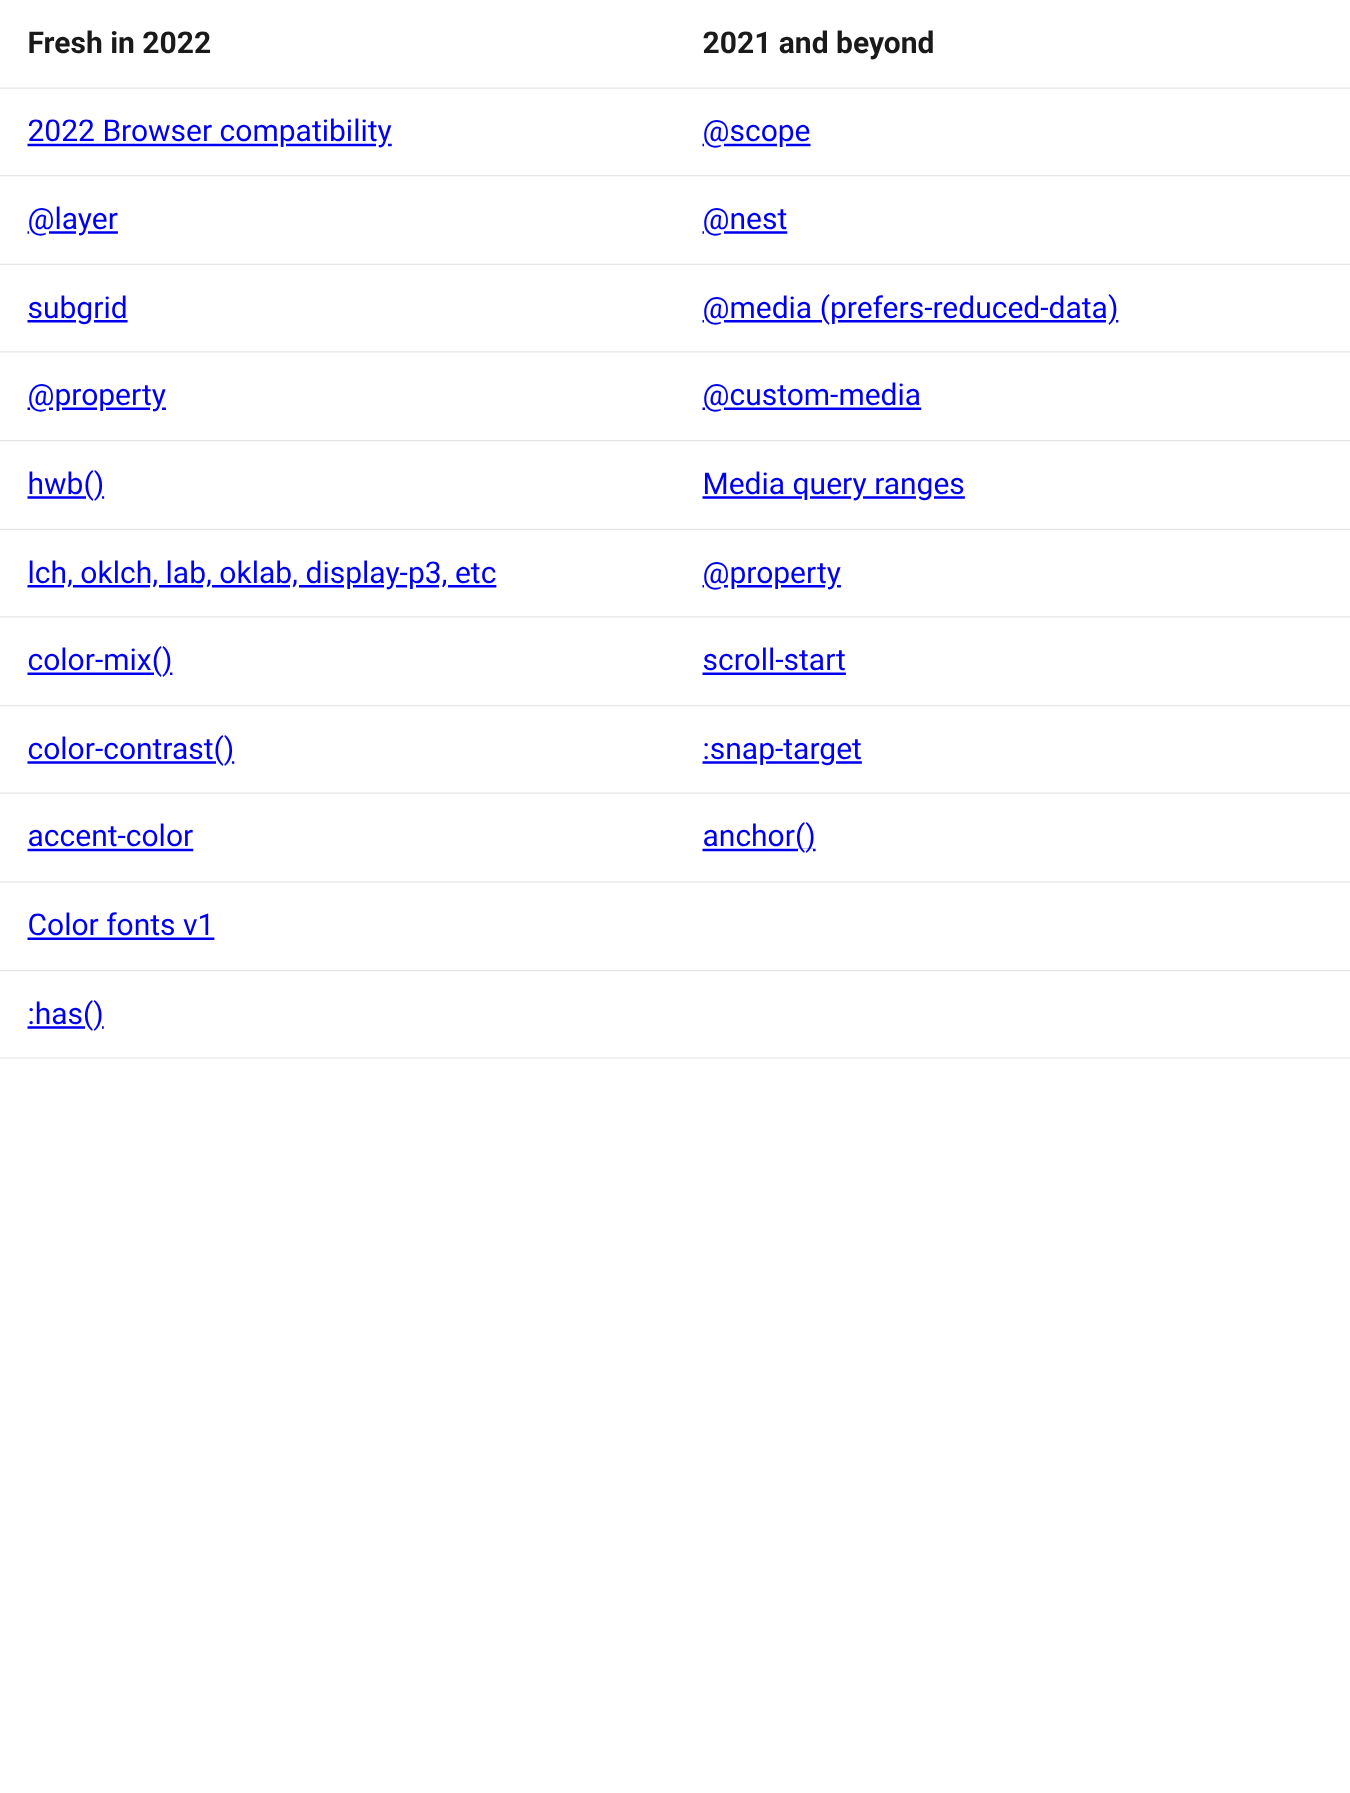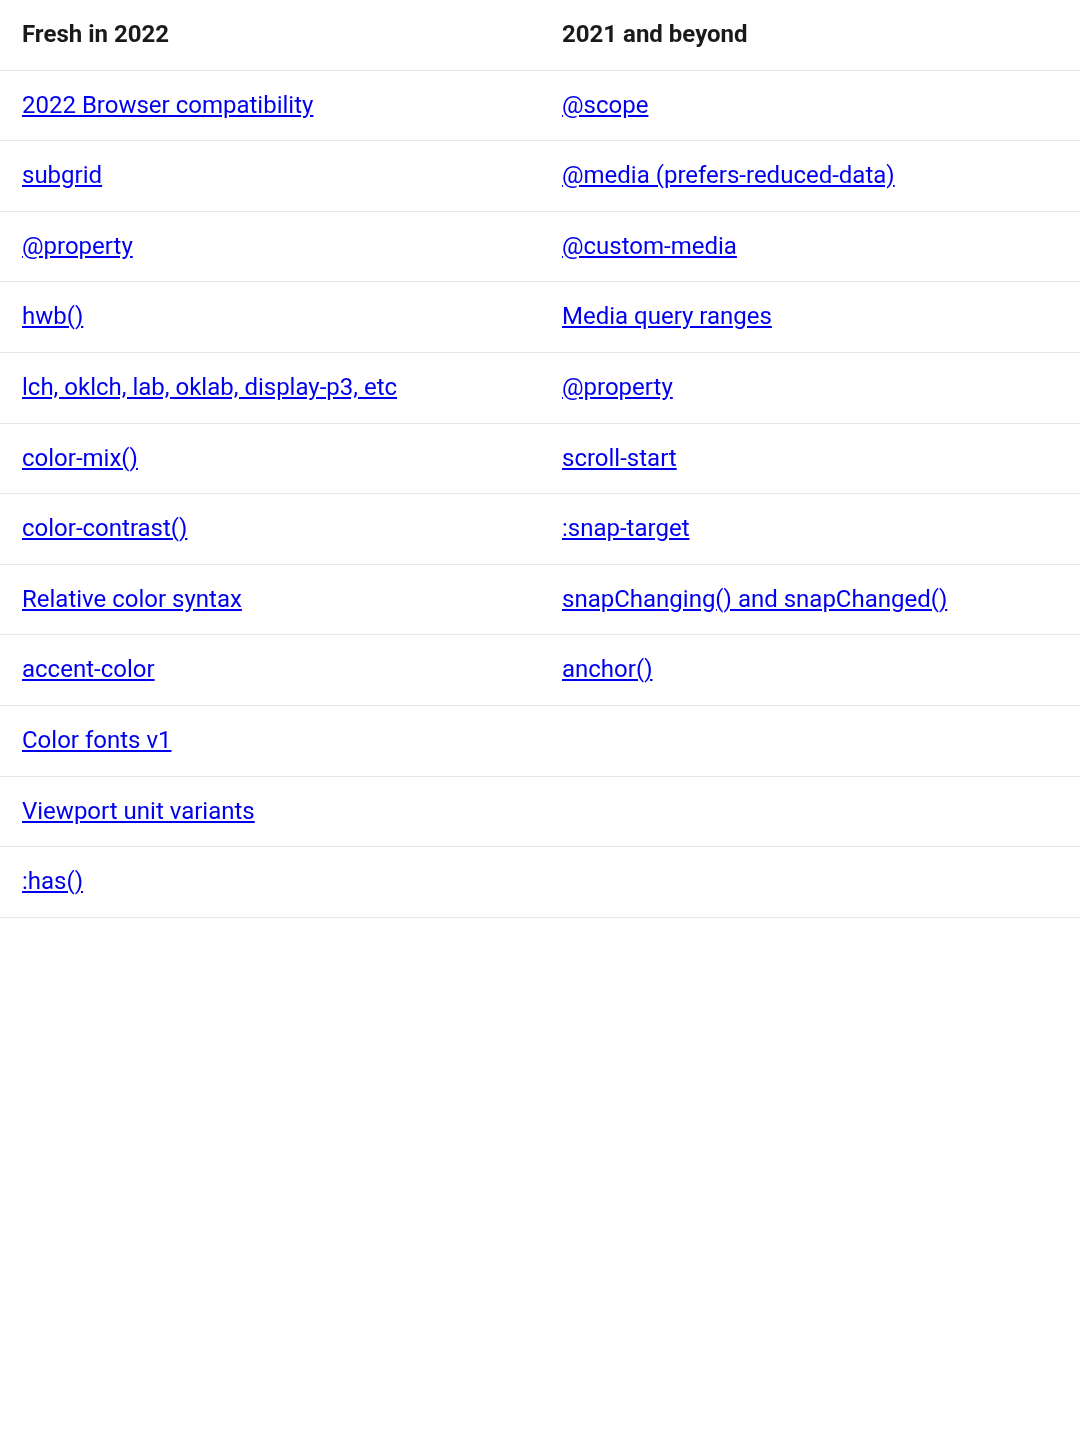--- a/index.html
+++ b/index.html
@@ -72,20 +72,24 @@
       <th>Fresh in 2022</th>
       <th>2021 and beyond</th>
     </tr>
   </thead>
   <tbody>
     <tr>
       <td><a href="#" class="link">2022 Browser compatibility</a></td>
       <td><a href="#" class="link">@scope</a></td>
     </tr>
     <tr>
+      <td><a href="#" class="link">@layer</a></td>
+      <td><a href="#" class="link">@nest</a></td>
+    </tr>
+    <tr>
       <td><a href="#" class="link">subgrid</a></td>
       <td><a href="#" class="link">@media (prefers-reduced-data)</a></td>
     </tr>
     <tr>
       <td><a href="#" class="link">@property</a></td>
       <td><a href="#" class="link">@custom-media</a></td>
     </tr>
     <tr>
       <td><a href="#" class="link">hwb()</a></td>
       <td><a href="#" class="link">Media query ranges</a></td>
@@ -96,33 +100,25 @@
     </tr>
     <tr>
       <td><a href="#" class="link">color-mix()</a></td>
       <td><a href="#" class="link">scroll-start</a></td>
     </tr>
     <tr>
       <td><a href="#" class="link">color-contrast()</a></td>
       <td><a href="#" class="link">:snap-target</a></td>
     </tr>
     <tr>
-      <td><a href="#" class="link">Relative color syntax</a></td>
-      <td><a href="#" class="link">snapChanging() and snapChanged()</a></td>
-    </tr>
-    <tr>
       <td><a href="#" class="link">accent-color</a></td>
       <td><a href="#" class="link">anchor()</a></td>
     </tr>
     <tr>
       <td><a href="#" class="link">Color fonts v1</a></td>
-      <td></td>
-    </tr>
-    <tr>
-      <td><a href="#" class="link">Viewport unit variants</a></td>
       <td></td>
     </tr>
     <tr>
       <td><a href="#" class="link">:has()</a></td>
       <td></td>
     </tr>
   </tbody>
 </table>
 
 </body></html>

